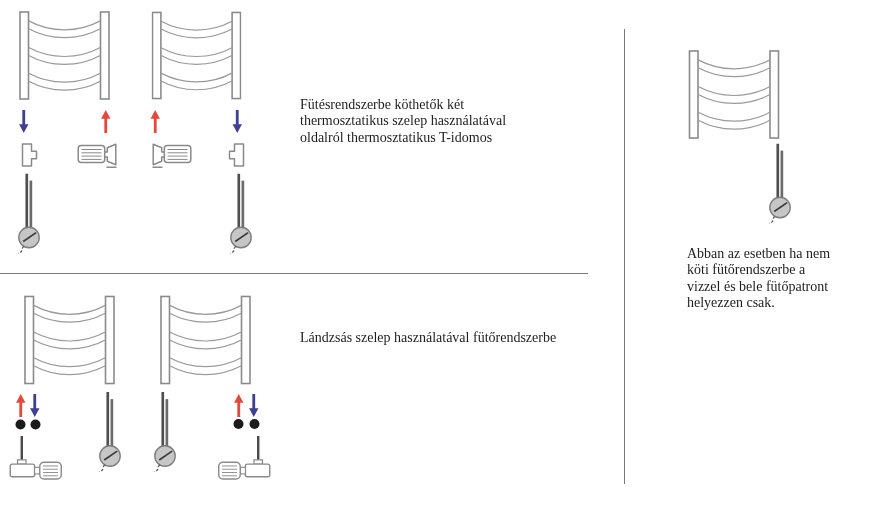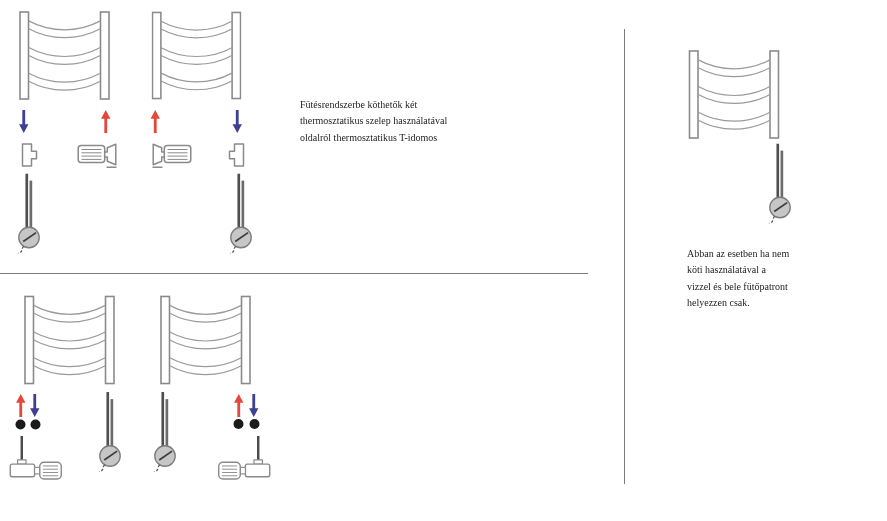--- a/index.html
+++ b/index.html
@@ -1,21 +1,21 @@
 <!DOCTYPE html>
 <html><head>
 <meta charset="utf-8">
 <style>
   html,body{margin:0;padding:0;background:#ffffff;}
   #stage{
     position:relative;width:887px;height:521px;background:#ffffff;overflow:hidden;
     font-family:"Liberation Serif", serif;
   }
   #gfx{position:absolute;left:0;top:0;}
-  .caption{position:absolute;color:#1d1d1d;font-size:10px;line-height:16.4px;}
+  .caption{position:absolute;color:#1d1d1d;font-size:14px;line-height:16.4px;}
   .cap-line{white-space:nowrap;}
   .divider{position:absolute;background:#7b7b7b;}
   .divider-h{left:0;top:273px;width:588px;height:1px;}
   .divider-v{left:624px;top:29px;width:1px;height:455px;}
 </style>
 </head>
 <body>
 
 <div id="stage">
 
@@ -119,22 +119,23 @@
   <div class="divider divider-h"></div>
   <div class="divider divider-v"></div>
 
   <div class="caption" style="left:300px;top:97px">
     <div class="cap-line">Fütésrendszerbe köthetők két</div>
     <div class="cap-line">thermosztatikus szelep használatával</div>
     <div class="cap-line">oldalról thermosztatikus T-idomos</div>
   </div>
 
   <div class="caption" style="left:300px;top:330px">
+    <div class="cap-line">Lándzsás szelep használatával fütőrendszerbe</div>
   </div>
 
   <div class="caption" style="left:687px;top:246px">
     <div class="cap-line">Abban az esetben ha nem</div>
-    <div class="cap-line">köti használatával a</div>
+    <div class="cap-line">köti fütőrendszerbe a</div>
     <div class="cap-line">vizzel és bele fütőpatront</div>
     <div class="cap-line">helyezzen csak.</div>
   </div>
 
 </div>
 
 </body></html>

